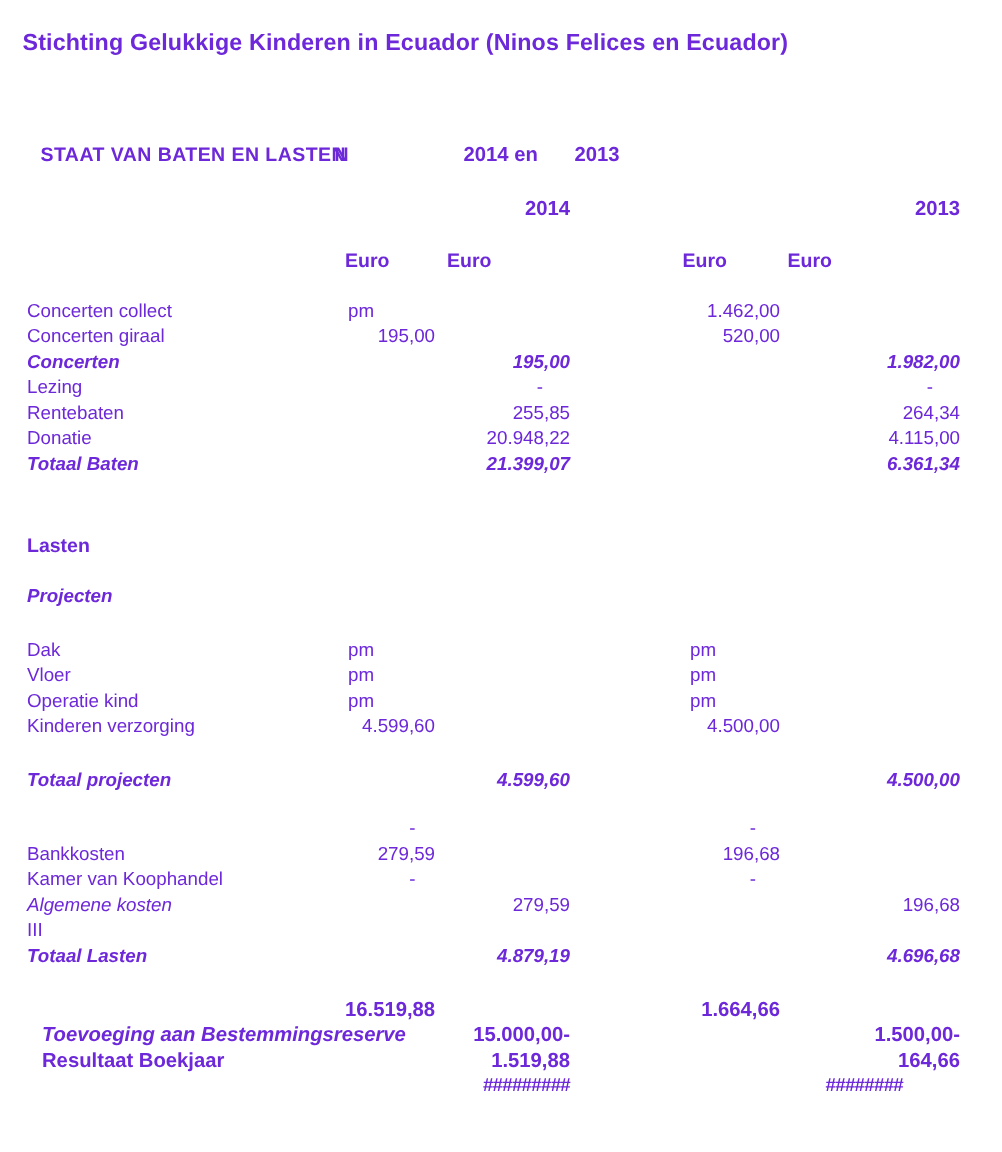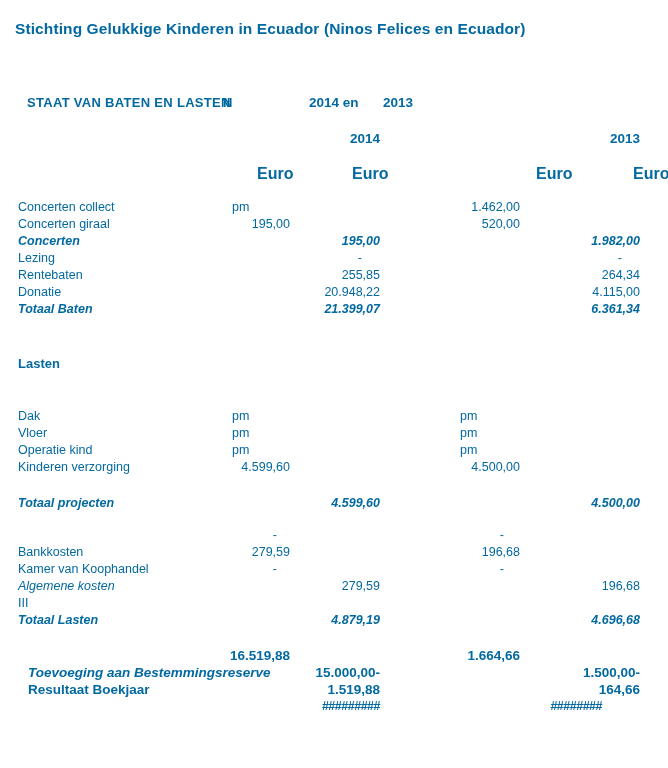--- a/index.html
+++ b/index.html
@@ -5,21 +5,21 @@
   html,body{margin:0;padding:0;}
   body{
     background:#e8e8e8;
     font-family:"Liberation Sans","DejaVu Sans",sans-serif;
     -webkit-font-smoothing:antialiased;
   }
   .doc{
     position:relative;
     width:668px;height:768px;
     background:#ffffff;
-    color:#0369a1;
+    color:#6d28d9;
     overflow:hidden;
     box-sizing:border-box;
     padding-left:15px;
   }
   .title{
     margin:0;
     padding-top:20px;
     font-size:15.5px;
     font-weight:700;
     letter-spacing:.1px;
@@ -40,21 +40,21 @@
   
   .grid{
     display:grid;
     grid-template-columns:215px 60px 90px 140px 120px;
     height:17px;
     line-height:17px;
     font-size:12.5px;
   }
   .year-row{margin-top:20px;height:16px;line-height:16px;font-weight:700;font-size:13.5px;}
   .year-row .cell{text-align:right;}
-  .euro-row{margin-top:19px;height:16px;line-height:16px;font-weight:700;font-size:16px;gap:27px;}
+  .euro-row{margin-top:19px;height:16px;line-height:16px;font-weight:700;font-size:13px;}
   .euro-row .cell{text-align:left;}
   .euro-row .col-a{padding-left:0;}
   .euro-row .col-b{padding-left:8px;}
   .euro-row .col-c{padding-left:75px;}
   .euro-row .col-d{padding-left:5px;}
   #rows{margin-top:7px;}
   .spacer{width:100%;}
   .row .label{text-align:left;white-space:nowrap;padding-left:3px;}
   .cell{text-align:right;white-space:nowrap;}
   .cell.txt{text-align:left;}
@@ -158,20 +158,27 @@
       </div>
       <div class="spacer" style="height: 37px;"></div>
       <div class="grid row section">
         <div class="label">Lasten</div>
         <div class="cell col-a"></div>
         <div class="cell col-b"></div>
         <div class="cell col-c"></div>
         <div class="cell col-d"></div>
       </div>
       <div class="spacer" style="height: 17px;"></div>
+      <div class="grid row subtotal">
+        <div class="label">Projecten</div>
+        <div class="cell col-a"></div>
+        <div class="cell col-b"></div>
+        <div class="cell col-c"></div>
+        <div class="cell col-d"></div>
+      </div>
       <div class="spacer" style="height: 19px;"></div>
       <div class="grid row item">
         <div class="label">Dak</div>
         <div class="cell col-a txt">pm</div>
         <div class="cell col-b"></div>
         <div class="cell col-c txt">pm</div>
         <div class="cell col-d"></div>
       </div>
       <div class="grid row item">
         <div class="label">Vloer</div>

